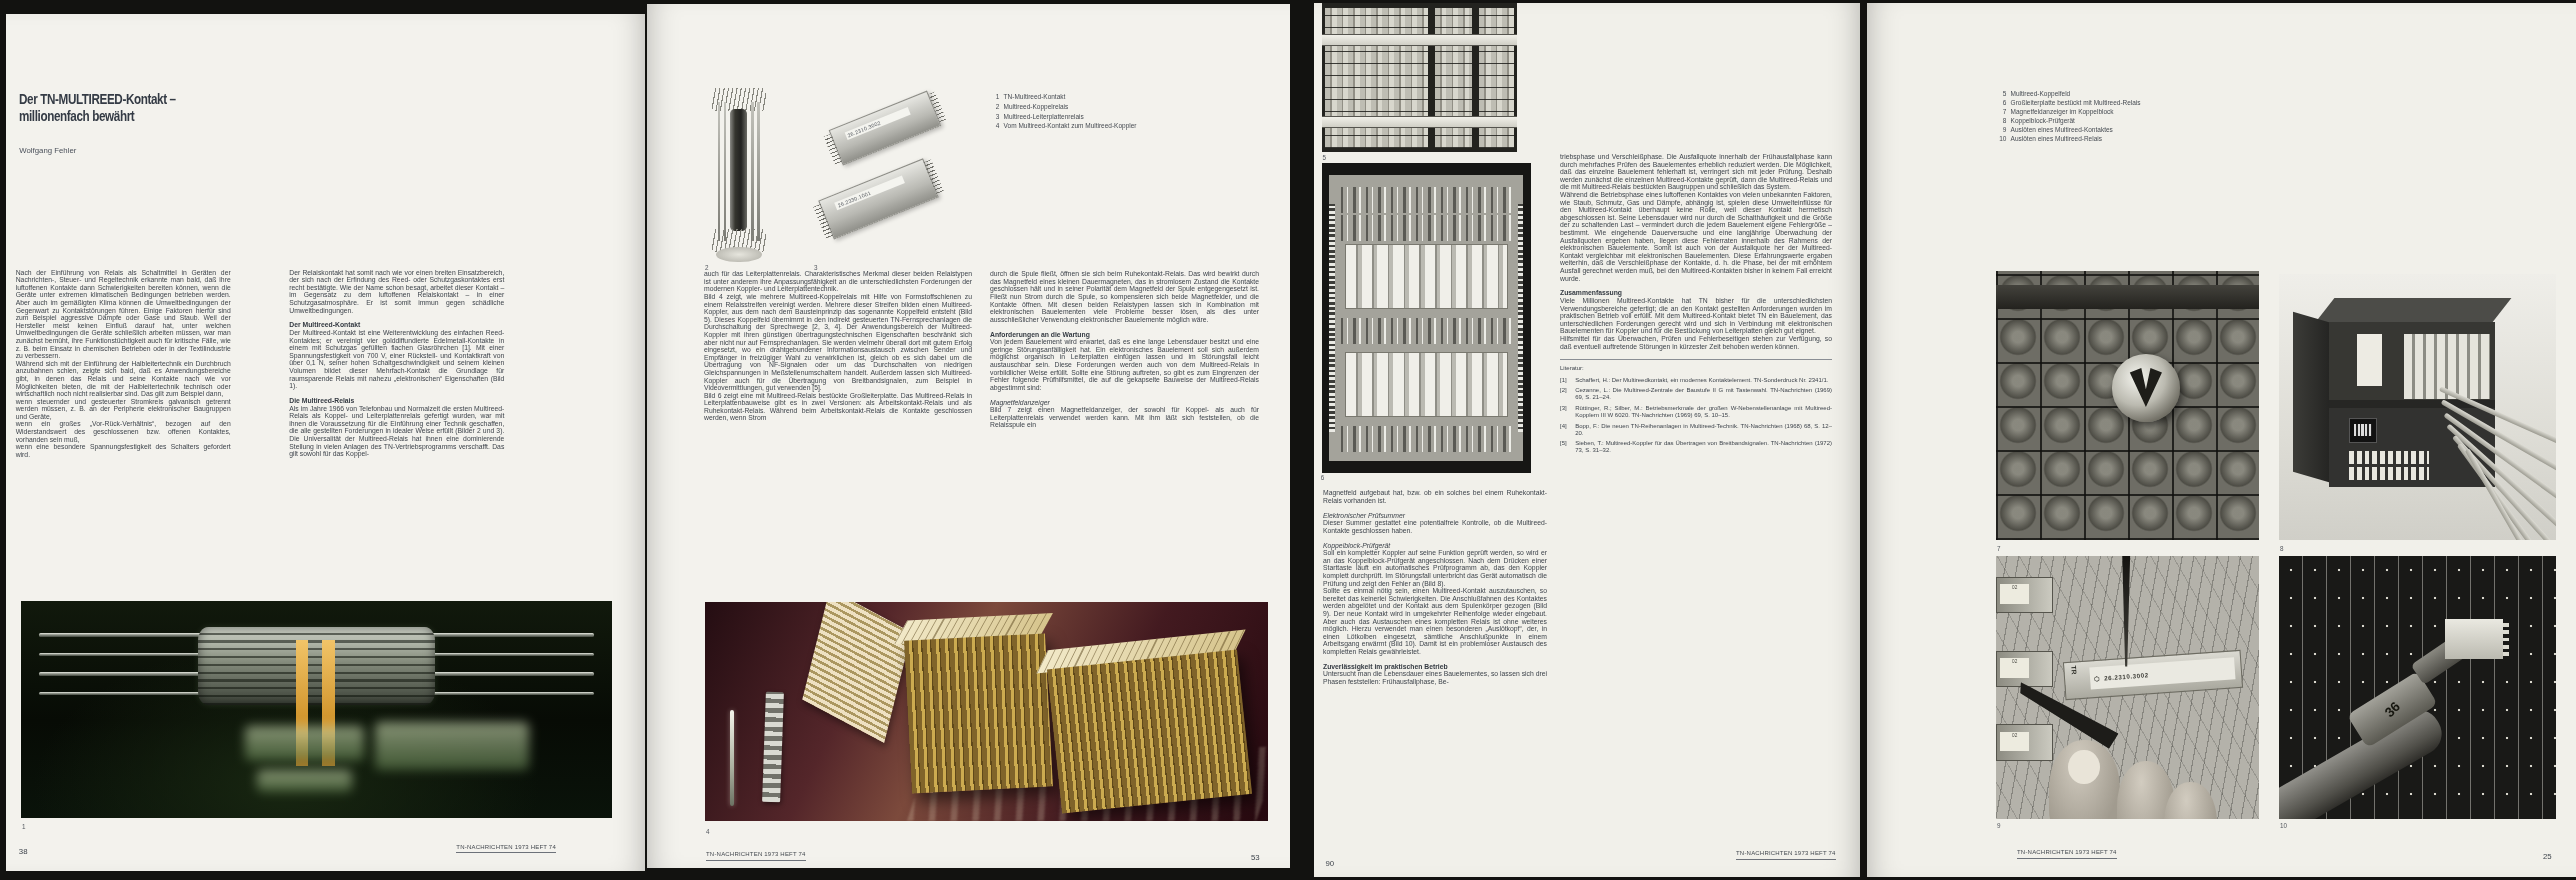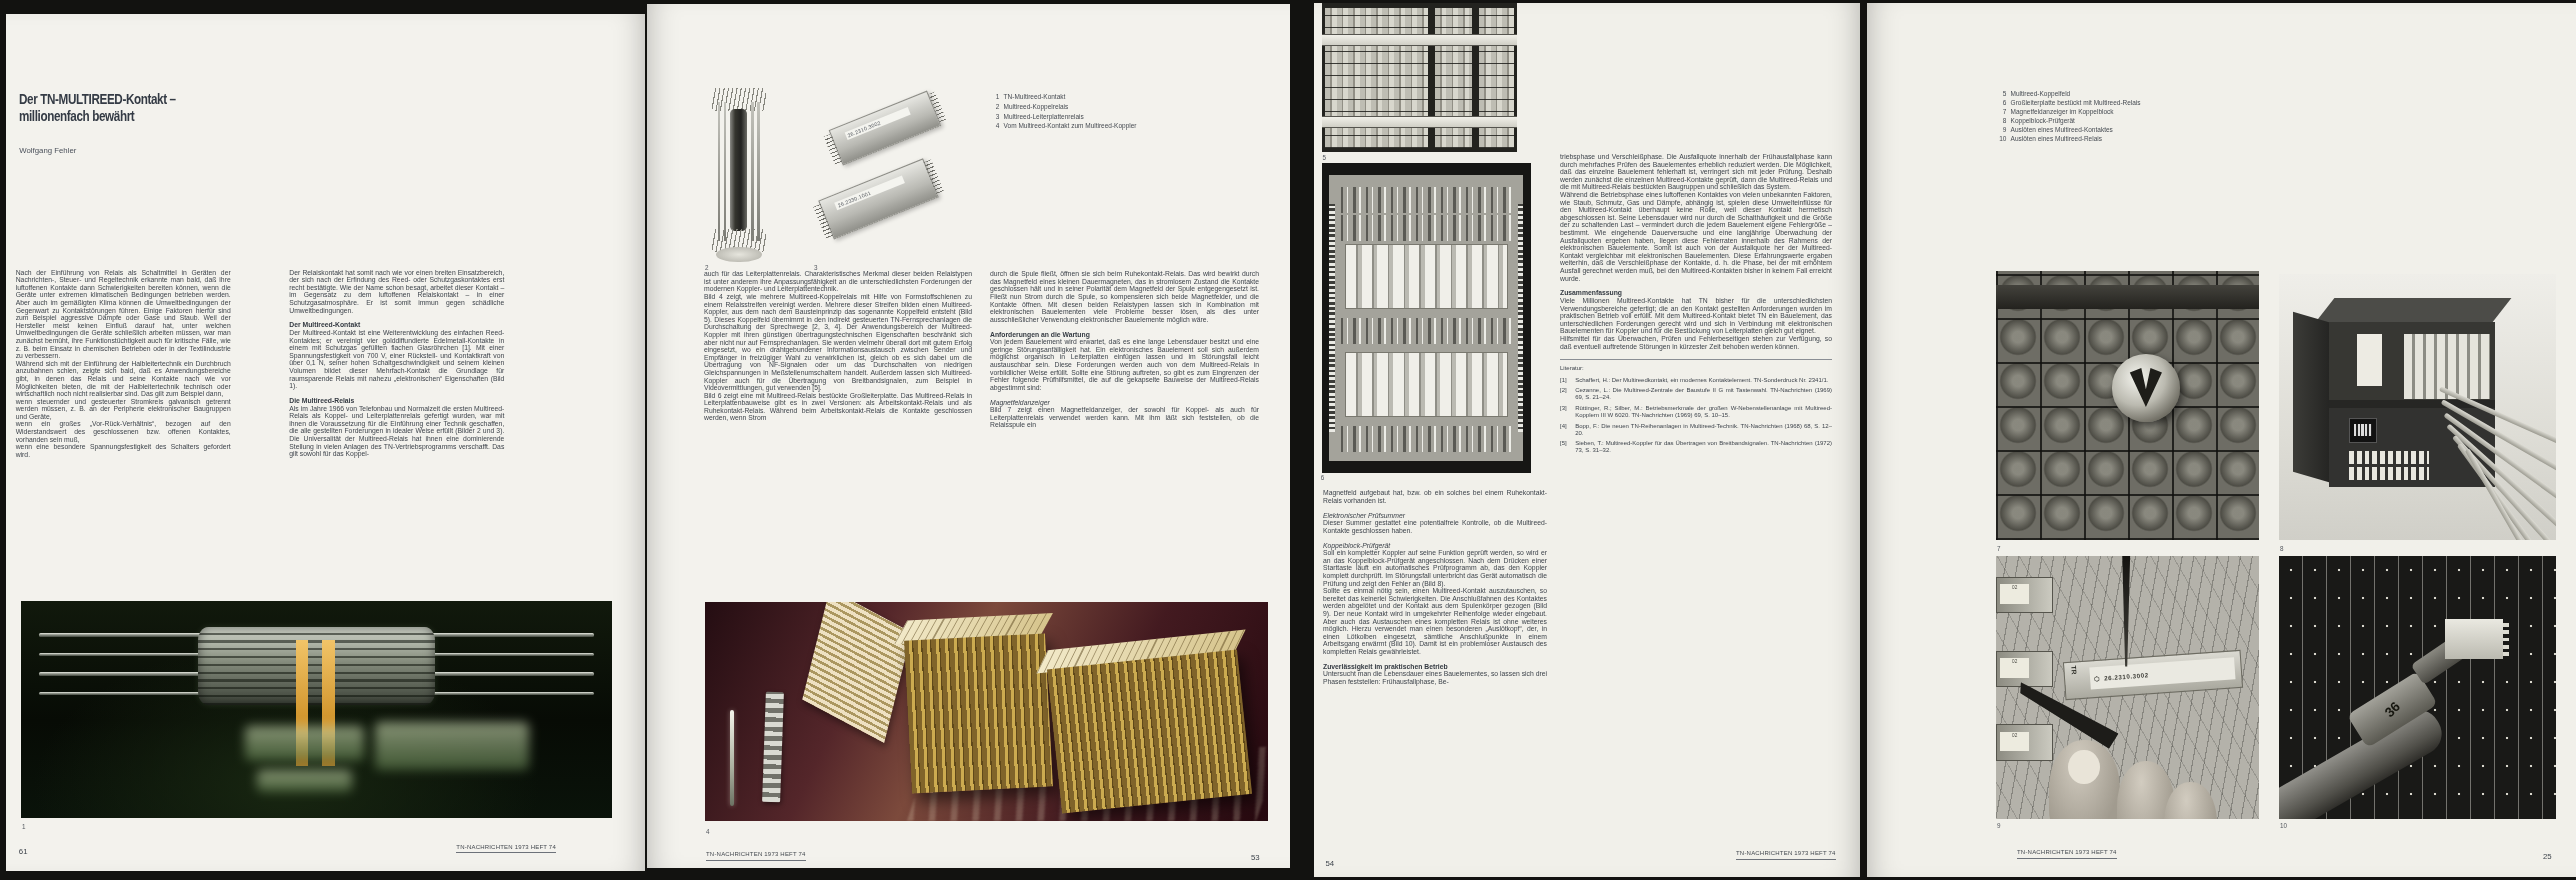--- a/index.html
+++ b/index.html
@@ -223,21 +223,21 @@
     <div class="f1-band" style="left:51%;"></div>
     <div class="f1-blob" style="left:38%;top:58%;width:20%;height:16%;"></div>
     <div class="f1-blob" style="left:60%;top:56%;width:26%;height:22%;"></div>
     <div class="f1-blob" style="left:40%;top:78%;width:16%;height:10%;"></div>
   </div>
   <div class="abs caption" style="left:15.7px;top:809px;">1</div>
 
   <div class="abs" style="left:450px;top:827px;">
     <span class="footer">TN-NACHRICHTEN 1973 HEFT 74</span>
   </div>
-  <div class="abs pagenum" style="left:12.5px;top:833px;">61</div>
+  <div class="abs pagenum" style="left:12.5px;top:833px;">38</div>
 </div>
 
 <div class="page gutter-shade-l" style="left:647px;top:4.2px;width:643px;height:864px;">
 
   <div class="photo" style="left:54px;top:84px;width:76px;height:174px;">
     <div class="f2-wires" style="top:0;"></div>
     <div class="f2-strip" style="left:22%;"></div>
     <div class="f2-strip" style="left:30%;"></div>
     <div class="f2-strip" style="left:66%;"></div>
     <div class="f2-strip" style="left:74%;"></div>
@@ -378,21 +378,21 @@
       </div>
     <div class="ref">
       <span class="rn">[5]</span>
       <span>Sieben, T.: Multireed-Koppler für das Übertragen von Breitbandsignalen. TN-Nachrichten (1972) 73, S. 31–32.</span>
       </div>
   </div>
 
   <div class="abs" style="left:422px;top:844px;">
     <span class="footer">TN-NACHRICHTEN 1973 HEFT 74</span>
   </div>
-  <div class="abs pagenum" style="left:11.5px;top:856px;">54</div>
+  <div class="abs pagenum" style="left:11.5px;top:856px;">90</div>
 </div>
 
 <div class="page right-scan gutter-shade-l" style="left:1867px;top:3.1px;width:709px;height:874px;">
 
   <div class="abs legend" style="left:129px;top:86px;line-height:9px;">
     <div class="row">
       <span class="n">5</span>
       <span>Multireed-Koppelfeld</span>
       </div>
     <div class="row">

